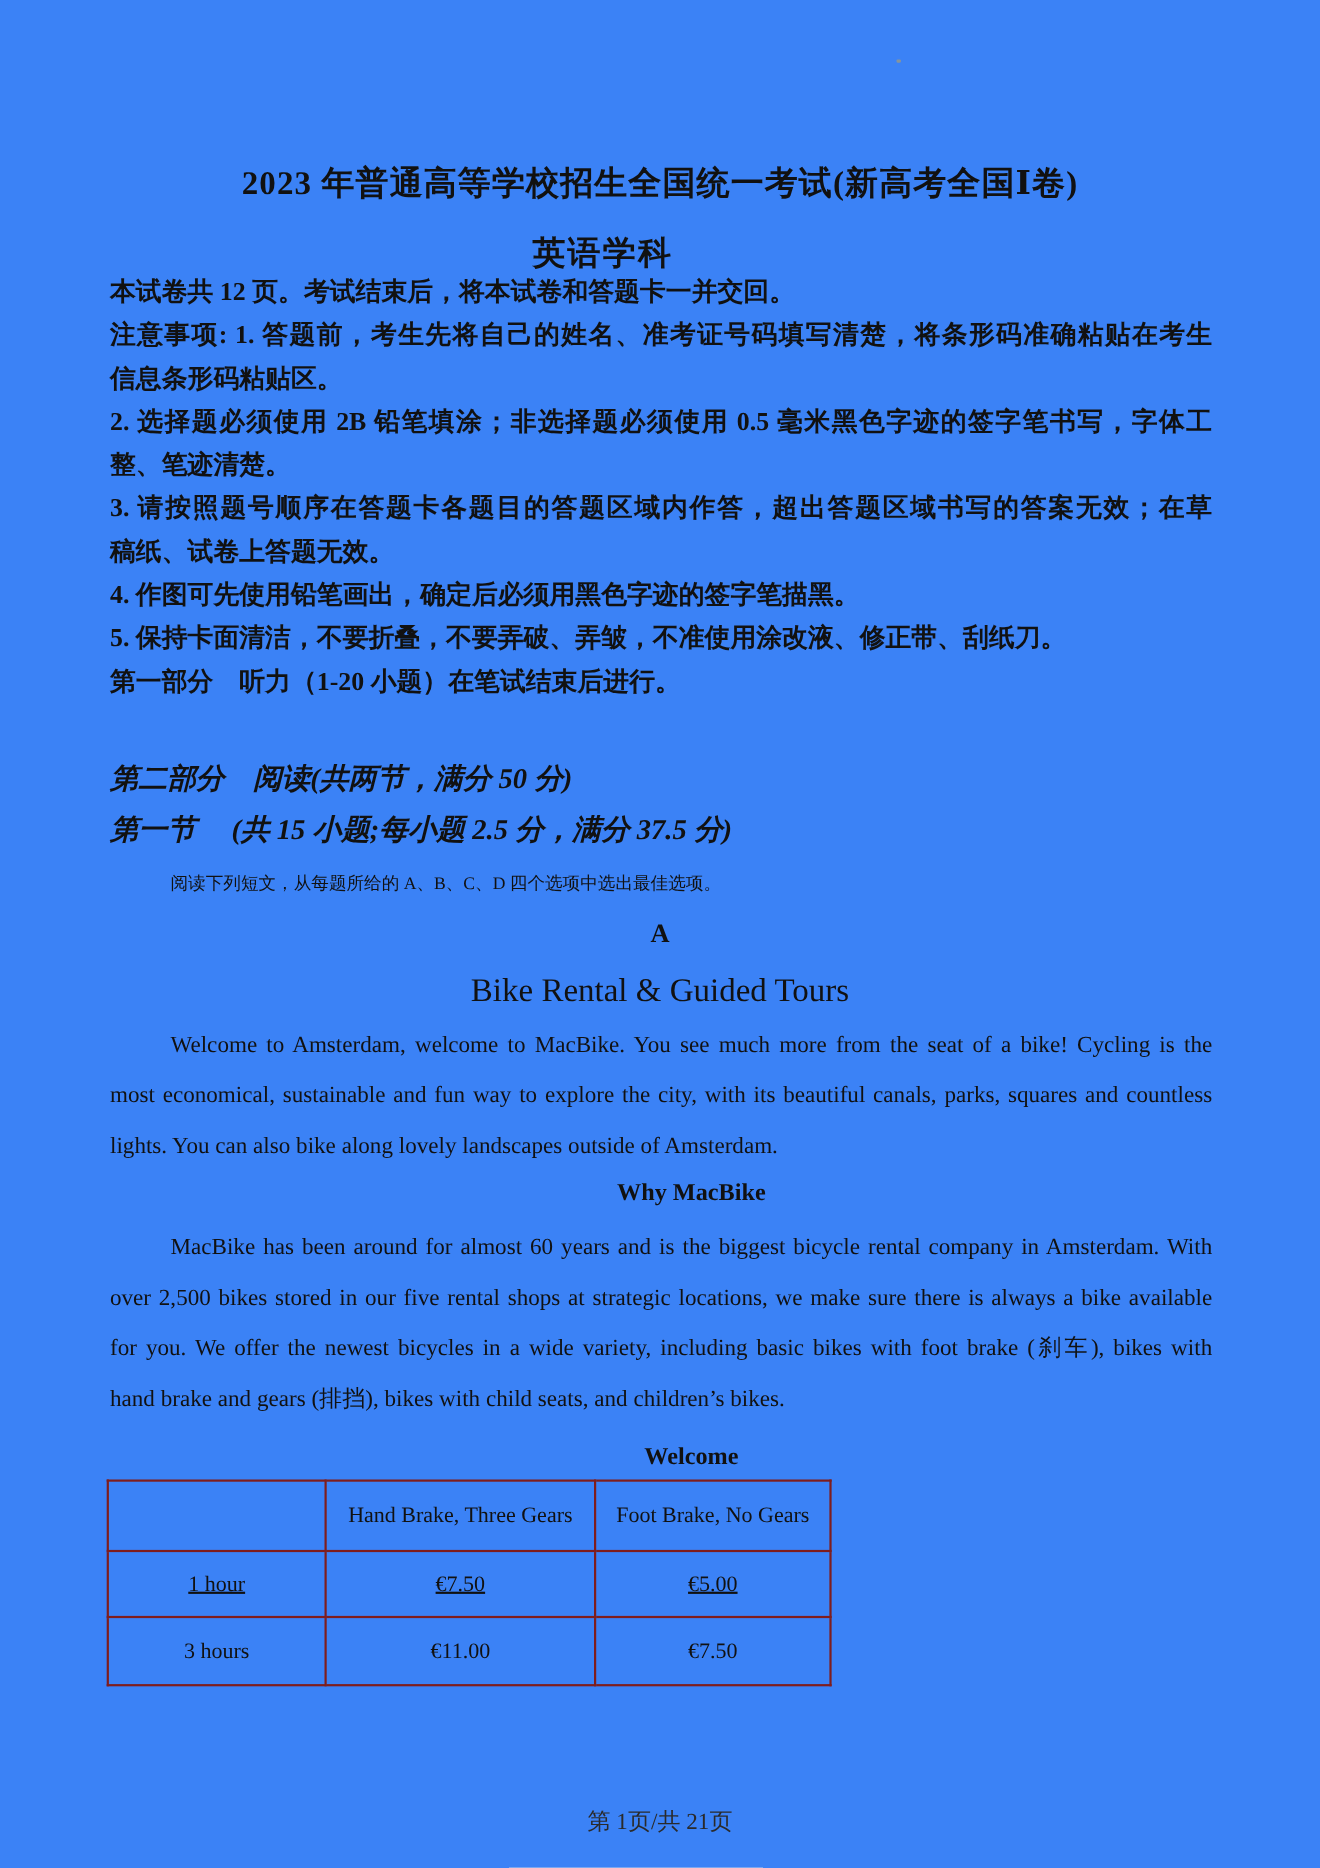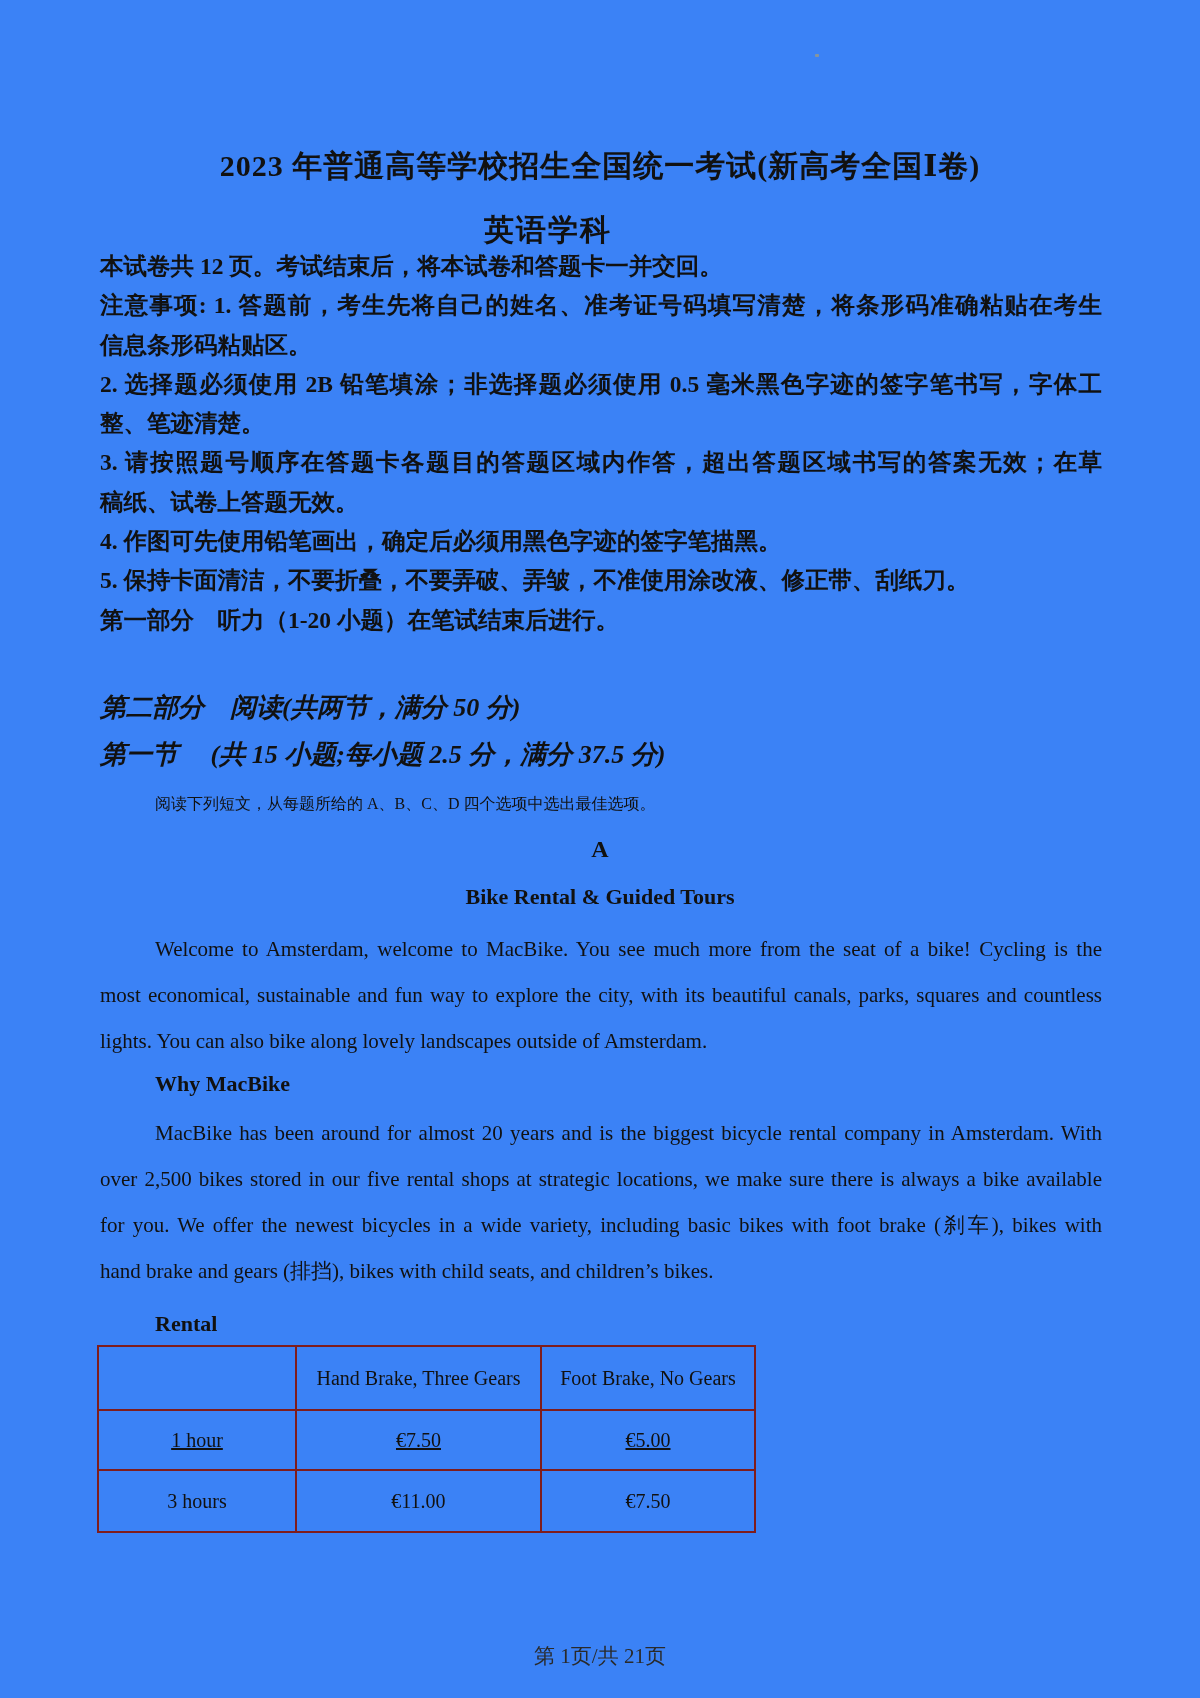--- a/index.html
+++ b/index.html
@@ -37,33 +37,33 @@
     left:100px;width:1002px;
     font-size:16px;line-height:26px;
     padding-left:55px;box-sizing:border-box;
   }
   .passage-label{
     top:836px;left:0;width:1200px;
     font-size:24px;font-weight:bold;text-align:center;
   }
   .passage-title{
     top:884px;left:0;width:1200px;
-    font-size:22px;font-weight:bold;text-align:center;
+    font-size:30px;font-weight:normal;text-align:center;
   }
   .para{
     left:100px;width:1002px;
     font-size:21px;line-height:46px;
   }
   .para .jline{text-align:justify;text-align-last:justify;}
   .para .lline{text-align:left;}
   .para .indent{text-indent:55px;}
   .sub-heading{
     left:100px;width:1002px;
     font-size:22px;font-weight:bold;line-height:28px;
-    padding-left:55px;box-sizing:border-box;
+    padding-left:55px;box-sizing:border-box;text-align:center;
   }
   table.prices{
     position:absolute;top:1345px;left:97px;
     border-collapse:collapse;
     font-size:20px;
   }
   table.prices td{
     border:2px solid #7f1d1d;
     text-align:center;vertical-align:middle;
     padding:0;
@@ -115,27 +115,27 @@
 
   <div class="abs para" style="top:926px;">
     <div class="jline indent">Welcome to Amsterdam, welcome to MacBike. You see much more from the seat of a bike! Cycling is the</div>
     <div class="jline">most economical, sustainable and fun way to explore the city, with its beautiful canals, parks, squares and countless</div>
     <div class="lline">lights. You can also bike along lovely landscapes outside of Amsterdam.</div>
   </div>
 
   <div class="abs sub-heading" style="top:1070px;">Why MacBike</div>
 
   <div class="abs para" style="top:1110px;">
-    <div class="jline indent">MacBike has been around for almost 20 years and is the biggest bicycle rental company in Amsterdam. With</div>
+    <div class="jline indent">MacBike has been around for almost 60 years and is the biggest bicycle rental company in Amsterdam. With</div>
     <div class="jline">over 2,500 bikes stored in our five rental shops at strategic locations, we make sure there is always a bike available</div>
     <div class="jline">for you. We offer the newest bicycles in a wide variety, including basic bikes with foot brake (刹车), bikes with</div>
     <div class="lline">hand brake and gears (排挡), bikes with child seats, and children’s bikes.</div>
   </div>
 
-  <div class="abs sub-heading" style="top:1310px;">Rental</div>
+  <div class="abs sub-heading" style="top:1310px;">Welcome</div>
 
   <table class="prices">
     <tbody>
       <tr class="hdr">
         <td class="col-label"></td>
         <td class="col-hand">Hand Brake, Three Gears</td>
         <td class="col-foot">Foot Brake, No Gears</td>
       </tr>
       <tr class="r1">
         <td>1 hour</td>

